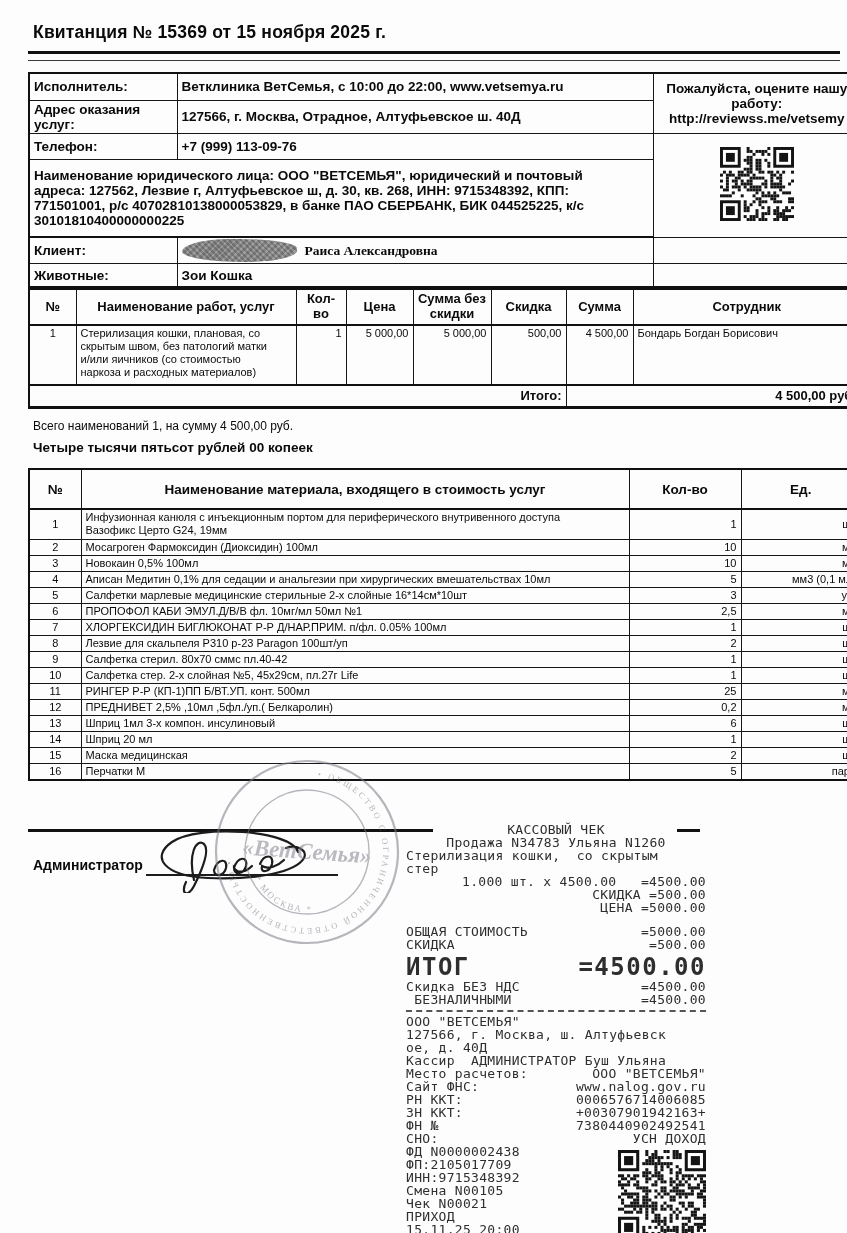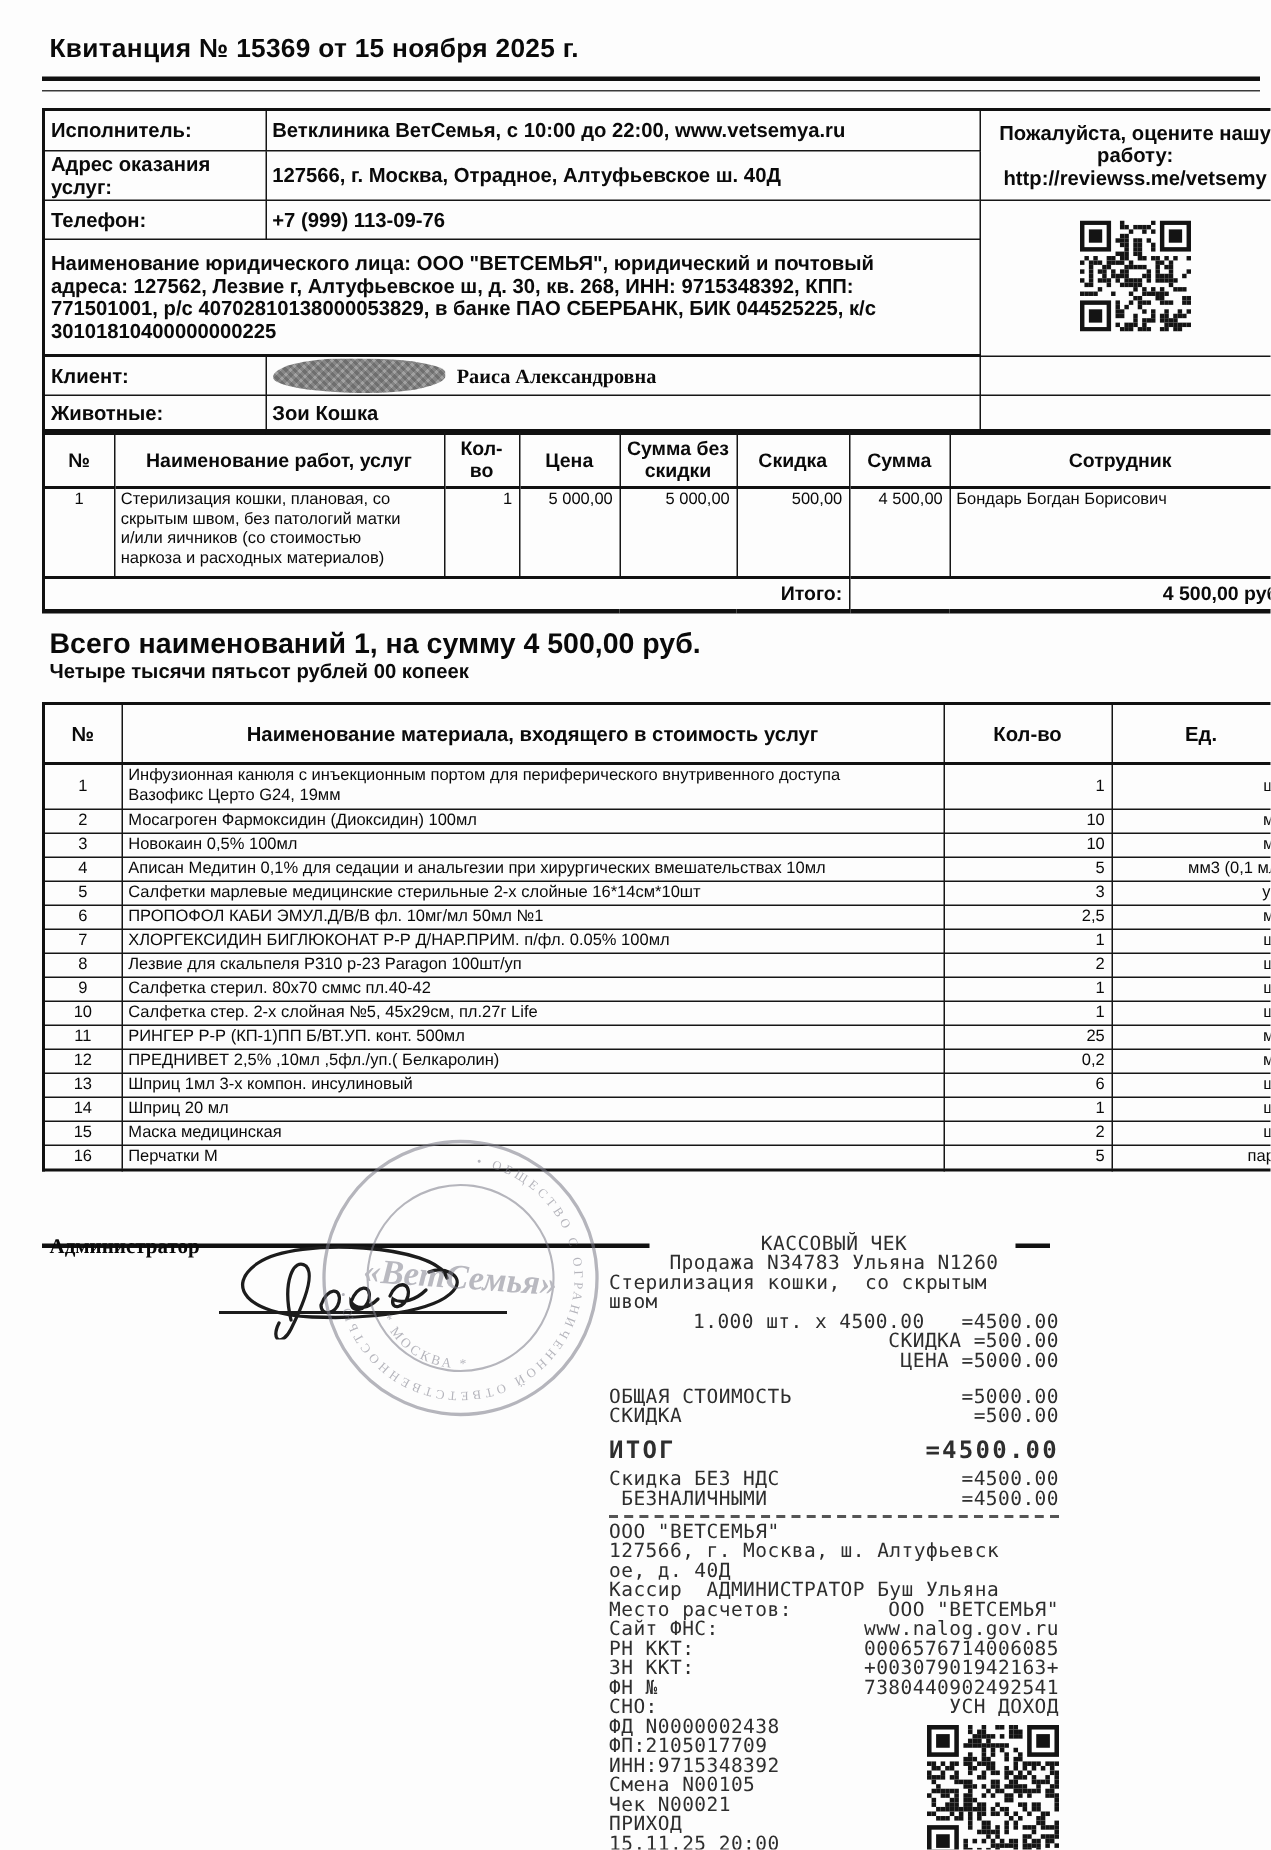--- a/index.html
+++ b/index.html
@@ -28,43 +28,43 @@
     background-blend-mode:multiply;border-radius:45% 55% 50% 60%/60% 45% 55% 50%;opacity:.85;}
   
   .svc{left:28px;top:286px;width:832px;font-size:11px;}
   .svc th{font-size:13px;font-weight:bold;text-align:center;vertical-align:middle;line-height:15px;height:34px;border-bottom:2px solid #111;}
   .svc td{line-height:13px;}
   .num{text-align:center;}
   .rt{text-align:right;}
   .pre{white-space:pre-line;}
   .totrow td{border-top:2px solid #111;border-bottom:3px solid #111;font-size:13px;font-weight:bold;line-height:17px;vertical-align:middle;}
   
-  .sum1{left:33px;top:419px;font-size:19px;font-weight:bold;}
+  .sum1{left:33px;top:419px;font-size:12px;}
   .sum2{left:33px;top:440px;font-size:13.5px;font-weight:bold;}
   
   .mat{left:28px;top:468px;width:832px;font-size:11px;}
   .mat th{font-size:13.5px;font-weight:bold;text-align:center;vertical-align:middle;height:36px;border-bottom:2px solid #111;}
   .mat td{line-height:13px;vertical-align:middle;}
   .mat tr{height:16px;}
   .mat tr.tall{height:30px;}
   
   .botline1{left:28px;top:829px;width:405px;height:3px;background:#111;}
   .botline2{left:677px;top:829px;width:23px;height:3px;background:#111;}
-  .admin{left:33px;top:824px;font-size:14px;font-weight:bold;font-family:Liberation Serif, serif;}
+  .admin{left:33px;top:857px;font-size:14px;font-weight:bold;}
   .sigline{left:146px;top:874px;width:192px;height:2px;background:#1c1c1c;}
   .sig{left:138px;top:818px;}
   .stamp{left:212px;top:757px;opacity:.55;}
   
   .receipt{left:406px;top:824px;width:300px;font-family:"DejaVu Sans Mono",monospace;
            font-size:13px;letter-spacing:.3px;color:#2e2e2e;line-height:12.5px;}
   .r{white-space:pre;height:13px;}
   .rc{text-align:center;}
   .rflex{display:flex;justify-content:space-between;white-space:pre;height:13px;}
   .rgt{text-align:right;}
-  .big{font-size:16px;letter-spacing:1.5px;height:22px;line-height:20px;margin:5px 0 2px 0;display:flex;justify-content:space-between;font-weight:bold;}
+  .big{font-size:24px;letter-spacing:1.5px;height:22px;line-height:20px;margin:5px 0 2px 0;display:flex;justify-content:space-between;font-weight:bold;}
   .dash{border-top:2px dashed #555;margin:3px 0 4px 0;height:0;}
   .gap{height:11px;}
   .twocol{display:flex;justify-content:space-between;}
   .twocol .lines{width:170px;}
   .rqr{margin-top:4px;}
 </style>
 </head>
 <body>
 
 <div class="abs title">Квитанция № 15369 от 15 ноября 2025 г.</div>
@@ -524,21 +524,21 @@
       <textPath href="#botPath">* МОСКВА *</textPath>
     </text>
     <text x="95" y="102" text-anchor="middle" font-size="23" font-style="italic" font-weight="bold" font-family="Liberation Serif, serif" fill="#83838f" stroke="none" transform="rotate(-4 95 95)">«ВетСемья»</text>
   </g>
 </svg>
 
 <div class="abs receipt">
   <div class="r rc">КАССОВЫЙ ЧЕК</div>
   <div class="r rc">Продажа N34783 Ульяна N1260</div>
   <div class="r">Стерилизация кошки,  со скрытым</div>
-  <div class="r">швом</div>
+  <div class="r">стер</div>
   <div class="rflex"><span style="padding-left:56px">1.000 шт. х 4500.00</span><span>=4500.00</span></div>
   <div class="r rgt">СКИДКА =500.00</div>
   <div class="r rgt">ЦЕНА =5000.00</div>
   <div class="gap"></div>
   <div class="rflex"><span>ОБЩАЯ СТОИМОСТЬ</span><span>=5000.00</span></div>
   <div class="rflex"><span>СКИДКА</span><span>=500.00</span></div>
   <div class="big">
       <span>ИТОГ</span>
       <span>=4500.00</span>
     </div>

